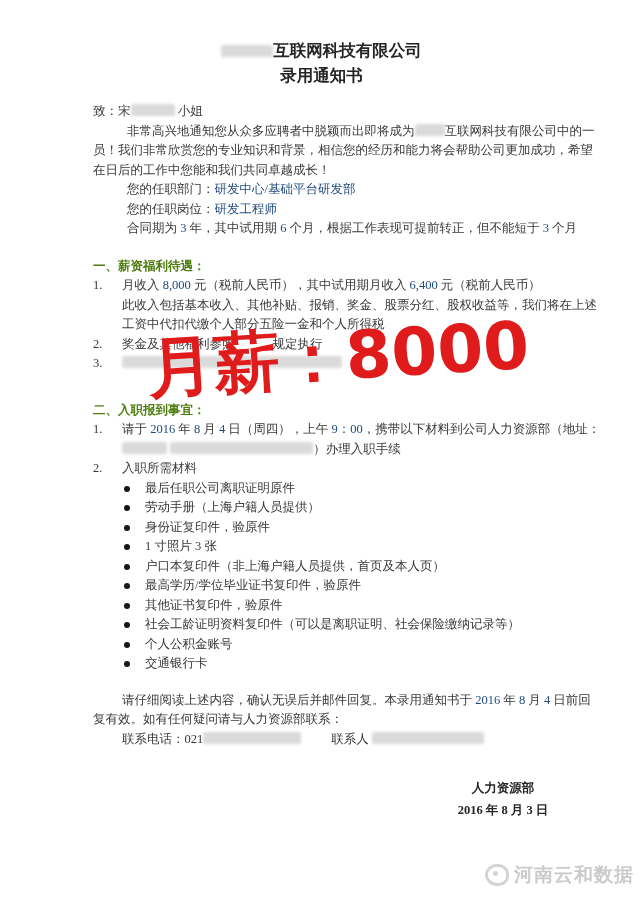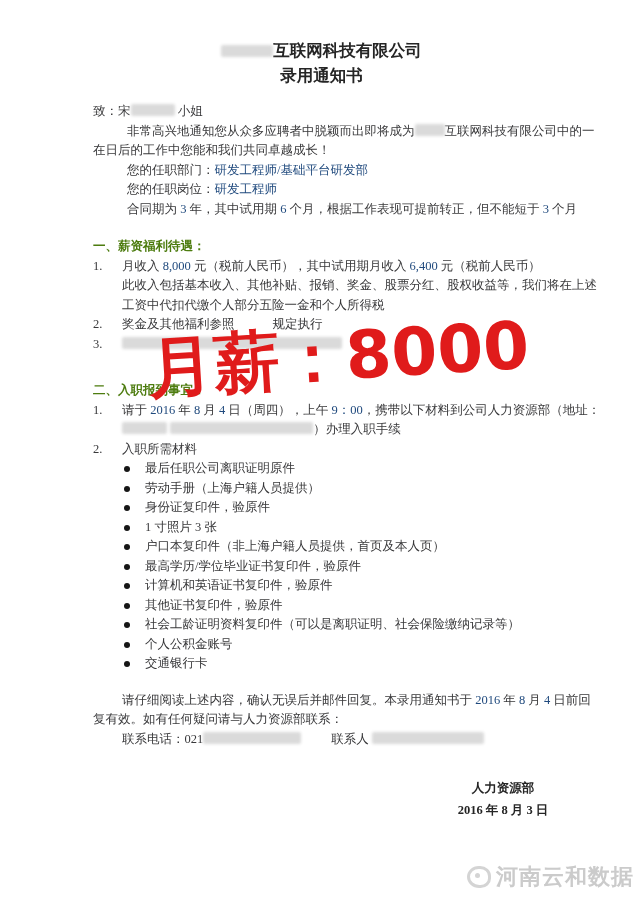--- a/index.html
+++ b/index.html
@@ -43,40 +43,41 @@
     position:absolute;left:148px;top:336px;z-index:5;
     font-family:"DejaVu Sans","Liberation Sans",sans-serif;
     font-size:66px;line-height:66px;font-weight:900;color:#E01B1B;
     white-space:nowrap;transform:rotate(-3.5deg);transform-origin:left center;
   }
   .signature{width:130px;margin:28px -18px 0 auto;text-align:center;font-weight:bold;color:#252525;}
   .signature .sig-line{height:22px;line-height:22px;white-space:nowrap;}
   .watermark{
     position:absolute;top:862px;right:6px;z-index:3;
     display:flex;align-items:center;gap:5px;
-    color:#cbcbcb;font-size:22px;font-weight:bold;letter-spacing:1px;
+    color:#cbcbcb;font-size:19px;font-weight:bold;letter-spacing:1px;
     font-family:"Liberation Sans","DejaVu Sans",sans-serif;
   }
   .wm-icon{width:24px;height:22px;border:3px solid #d4d4d4;border-radius:52% 48% 46% 54%;position:relative;box-sizing:border-box;}
   .wm-icon::after{content:"";position:absolute;width:5px;height:5px;background:#d4d4d4;border-radius:50%;top:4px;left:5px;}
 </style>
 </head>
 <body>
 
 <div class="page">
 
   <div class="doc-title center"><span class="redact-title"></span><span>互联网科技有限公司</span></div>
   <div class="doc-title center">录用通知书</div>
 
   <div class="line mt14"><span>致：宋</span><span class="redact-name"></span><span> 小姐</span></div>
 
   <div class="line indent"><span>非常高兴地通知您从众多应聘者中脱颖而出即将成为</span><span class="redact-inline"></span><span>互联网科技有限公司中的一</span></div>
+  <div class="line">员！我们非常欣赏您的专业知识和背景，相信您的经历和能力将会帮助公司更加成功，希望</div>
   <div class="line">在日后的工作中您能和我们共同卓越成长！</div>
 
-  <div class="line indent"><span>您的任职部门：</span><span class="accent">研发工程师/基础平台研发部</span></div>
+  <div class="line indent"><span>您的任职部门：</span><span class="accent">研发中心/基础平台研发部</span></div>
   <div class="line indent"><span>您的任职岗位：</span><span class="accent">研发工程师</span></div>
   <div class="line indent"><span>合同期为 </span><span class="accent">3</span><span> 年，其中试用期 </span><span class="accent">6</span><span> 个月，根据工作表现可提前转正，但不能短于 </span><span class="accent">3</span><span> 个月</span></div>
 
   <div class="line bold mt18">一、薪资福利待遇：</div>
 
   <div class="line li"><span class="no">1.</span><span><span>月收入 </span><span class="accent">8,000</span><span> 元（税前人民币），其中试用期月收入 </span><span class="accent">6,400</span><span> 元（税前人民币）</span></span></div>
   <div class="line hang">此收入包括基本收入、其他补贴、报销、奖金、股票分红、股权收益等，我们将在上述</div>
   <div class="line hang">工资中代扣代缴个人部分五险一金和个人所得税</div>
   <div class="line li"><span class="no">2.</span><span><span>奖金及其他福利参照</span><span class="spacer-mid"></span><span>规定执行</span></span></div>
   <div class="line li"><span class="no">3.</span><span class="redact-line3"></span></div>
@@ -86,21 +87,20 @@
   <div class="line li"><span class="no">1.</span><span><span>请于 </span><span class="accent">2016</span><span> 年 </span><span class="accent">8</span><span> 月 </span><span class="accent">4</span><span> 日（周四），上午 </span><span class="accent">9：00</span><span>，携带以下材料到公司人力资源部（地址：</span></span></div>
   <div class="line hang"><span class="redact-addr-a"></span><span> </span><span class="redact-addr-b"></span><span>）办理入职手续</span></div>
   <div class="line li"><span class="no">2.</span><span>入职所需材料</span></div>
 
   <div class="line bullet"><span class="dot"></span><span>最后任职公司离职证明原件</span></div>
   <div class="line bullet"><span class="dot"></span><span>劳动手册（上海户籍人员提供）</span></div>
   <div class="line bullet"><span class="dot"></span><span>身份证复印件，验原件</span></div>
   <div class="line bullet"><span class="dot"></span><span>1 寸照片 3 张</span></div>
   <div class="line bullet"><span class="dot"></span><span>户口本复印件（非上海户籍人员提供，首页及本人页）</span></div>
   <div class="line bullet"><span class="dot"></span><span>最高学历/学位毕业证书复印件，验原件</span></div>
-  <div class="line bullet"><span class="dot"></span><span>计算机和英语证书复印件，验原件</span></div>
   <div class="line bullet"><span class="dot"></span><span>其他证书复印件，验原件</span></div>
   <div class="line bullet"><span class="dot"></span><span>社会工龄证明资料复印件（可以是离职证明、社会保险缴纳记录等）</span></div>
   <div class="line bullet"><span class="dot"></span><span>个人公积金账号</span></div>
   <div class="line bullet"><span class="dot"></span><span>交通银行卡</span></div>
 
   <div class="line hang mt17"><span>请仔细阅读上述内容，确认无误后并邮件回复。本录用通知书于 </span><span class="accent">2016</span><span> 年 </span><span class="accent">8</span><span> 月 </span><span class="accent">4</span><span> 日前回</span></div>
   <div class="line">复有效。如有任何疑问请与人力资源部联系：</div>
   <div class="line hang"><span>联系电话：021</span><span class="redact-phone"></span><span class="spacer-contact"></span><span>联系人 </span><span class="redact-contact"></span></div>
 
 

